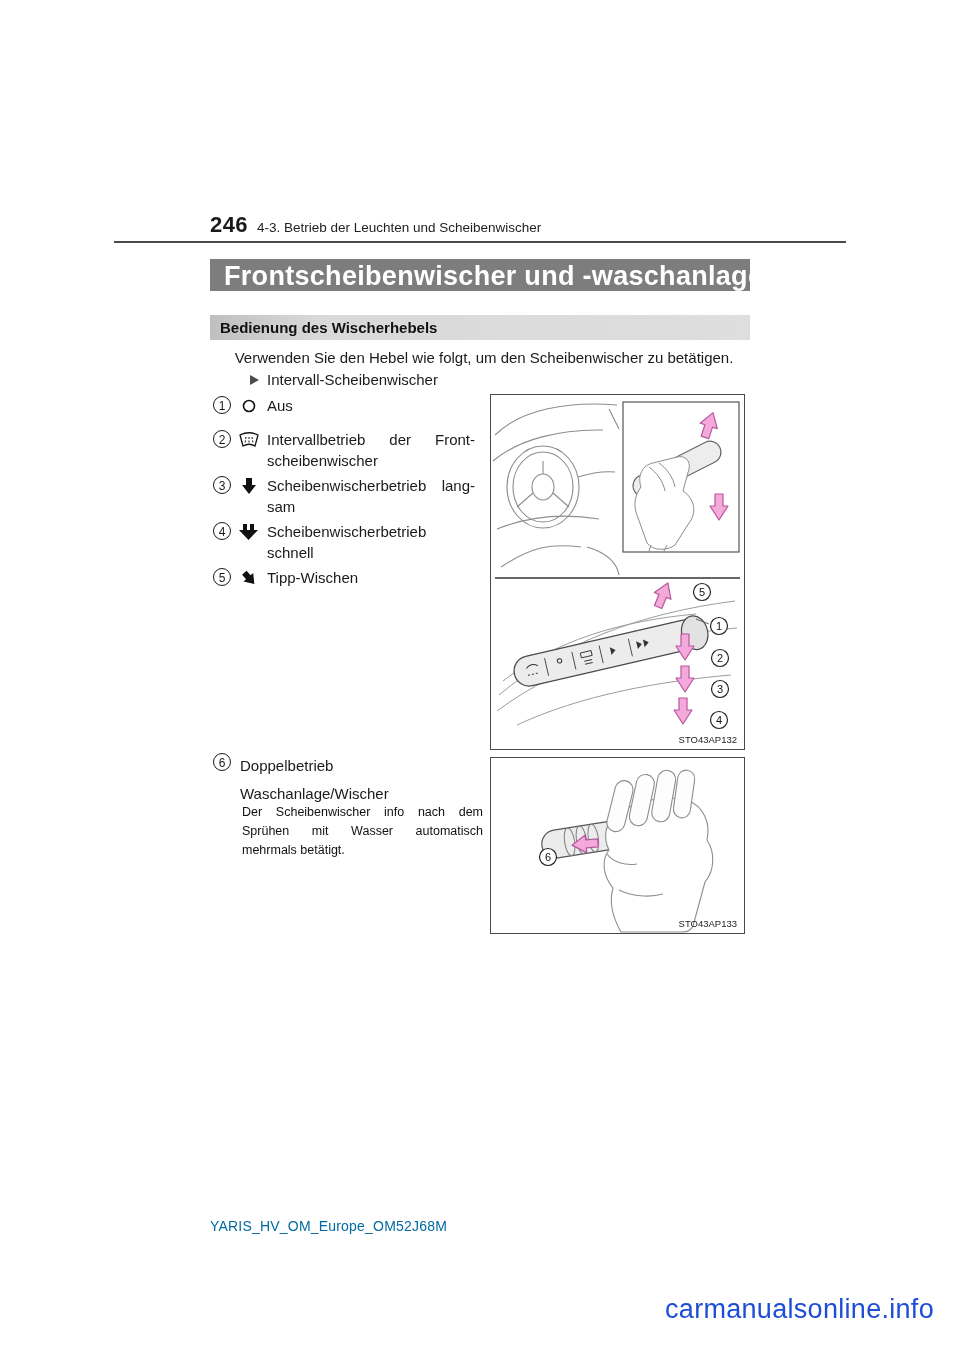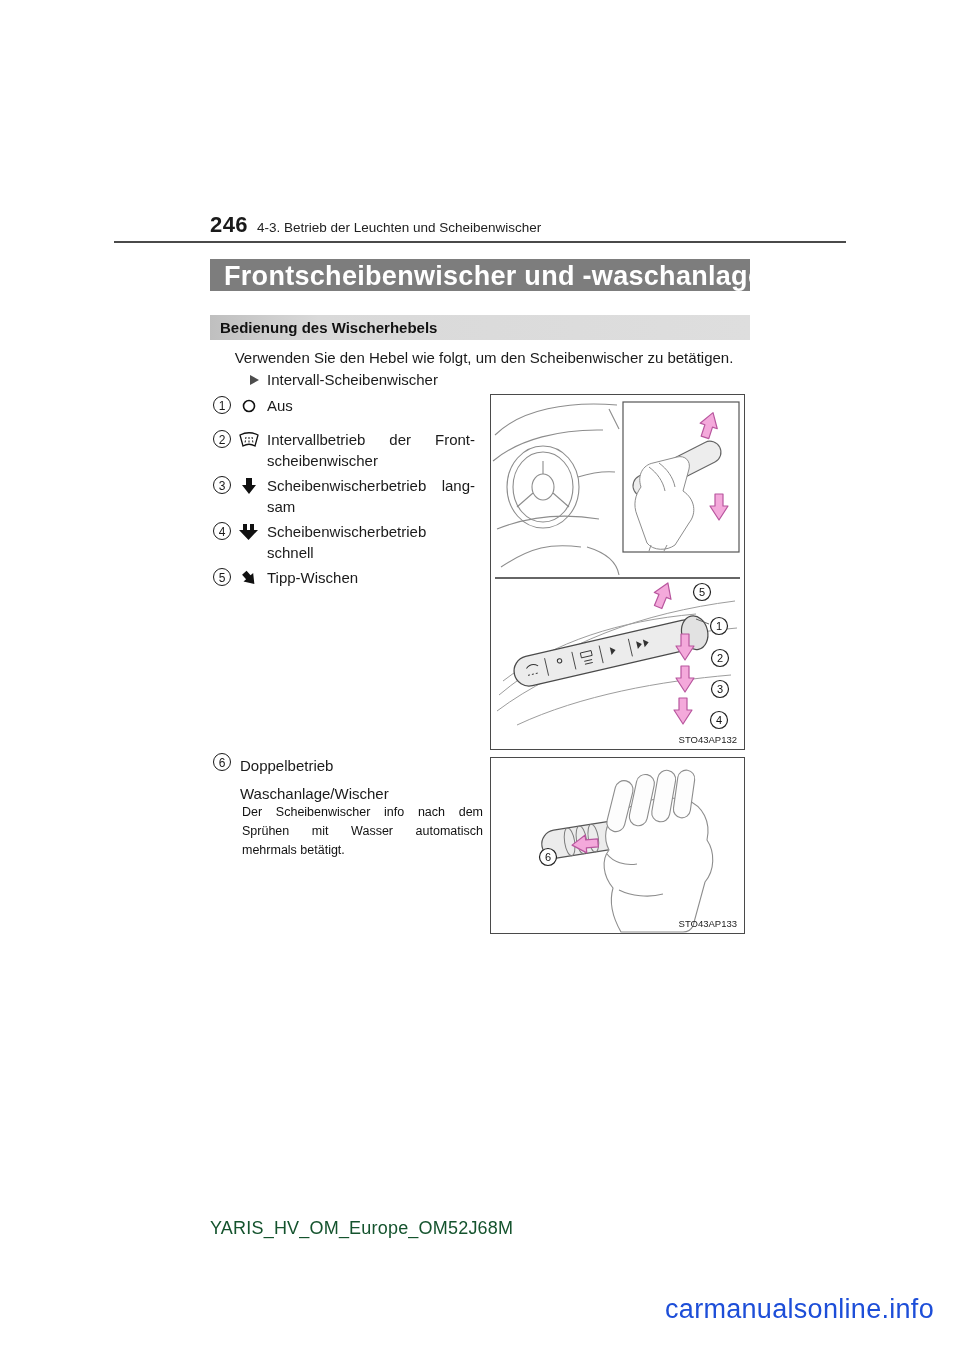--- a/index.html
+++ b/index.html
@@ -40,21 +40,21 @@
   
   .item6{position:absolute;top:752px;left:213px;width:276px;display:flex;}
   .item6-title{font-size:15px;line-height:28px;text-align:justify;width:238px;margin-left:9px;}
   .item6-note{position:absolute;top:803px;left:242px;width:241px;font-size:12.5px;line-height:19px;text-align:justify;color:#111;}
   
   .fig{position:absolute;left:490px;width:255px;border:1px solid #4a4a4a;box-sizing:border-box;background:#fff;}
   .fig1{top:394px;height:356px;}
   .fig2{top:757px;height:177px;}
   .fig svg{display:block;}
   
-  .footer{position:absolute;top:1218px;left:210px;font-size:18px;letter-spacing:.2px;color:#14532d;}
+  .footer{position:absolute;top:1218px;left:210px;font-size:14px;letter-spacing:.2px;color:#0369a1;}
   .watermark{position:absolute;top:1294px;right:26px;font-size:27px;color:#1d4ed8;letter-spacing:.3px;}
 </style>
 </head>
 <body>
 
 <div class="page">
 
   <div class="header">
     <span class="page-num">246</span>
     <span class="header-title">4-3. Betrieb der Leuchten und Scheibenwischer</span>

